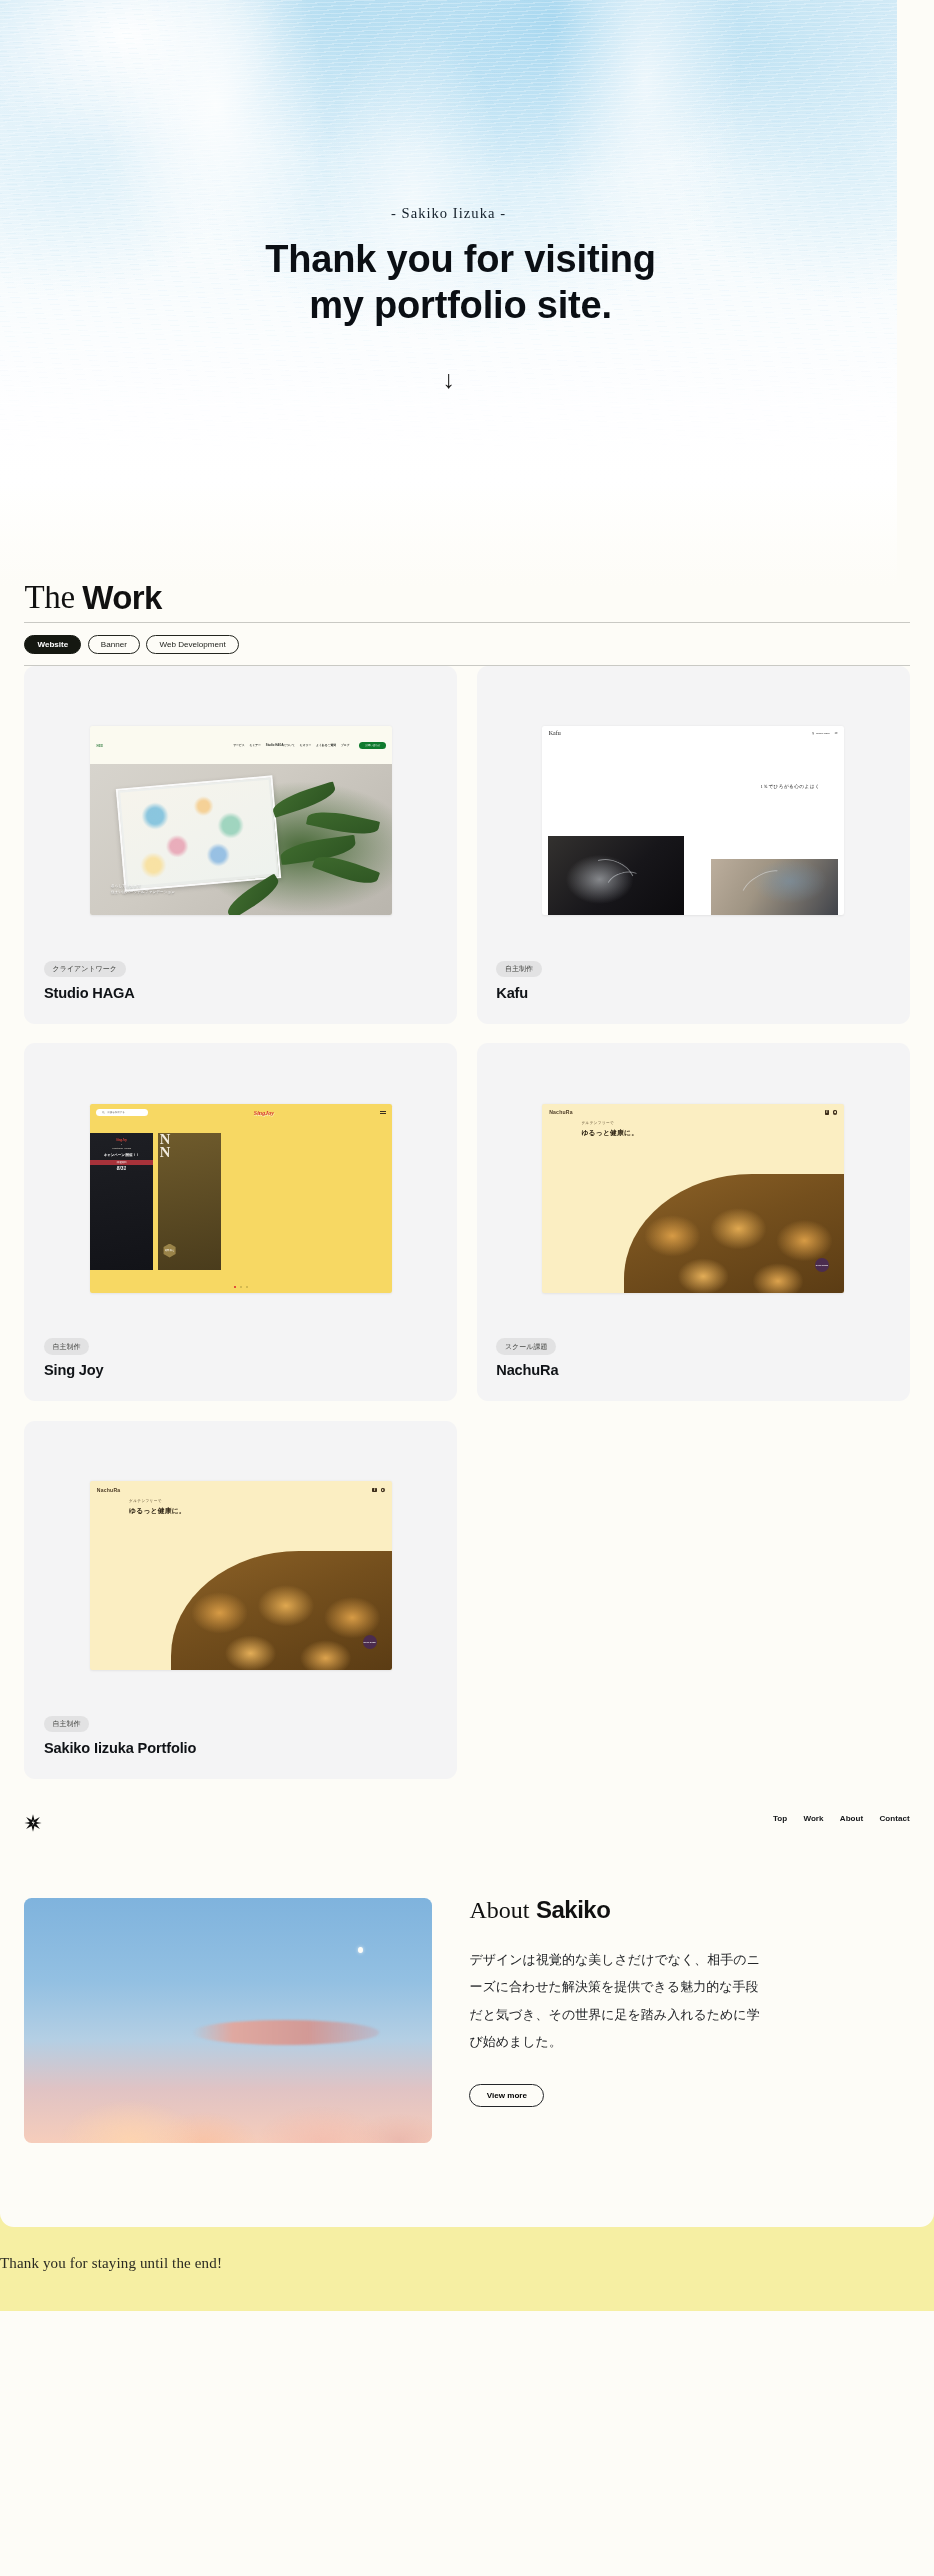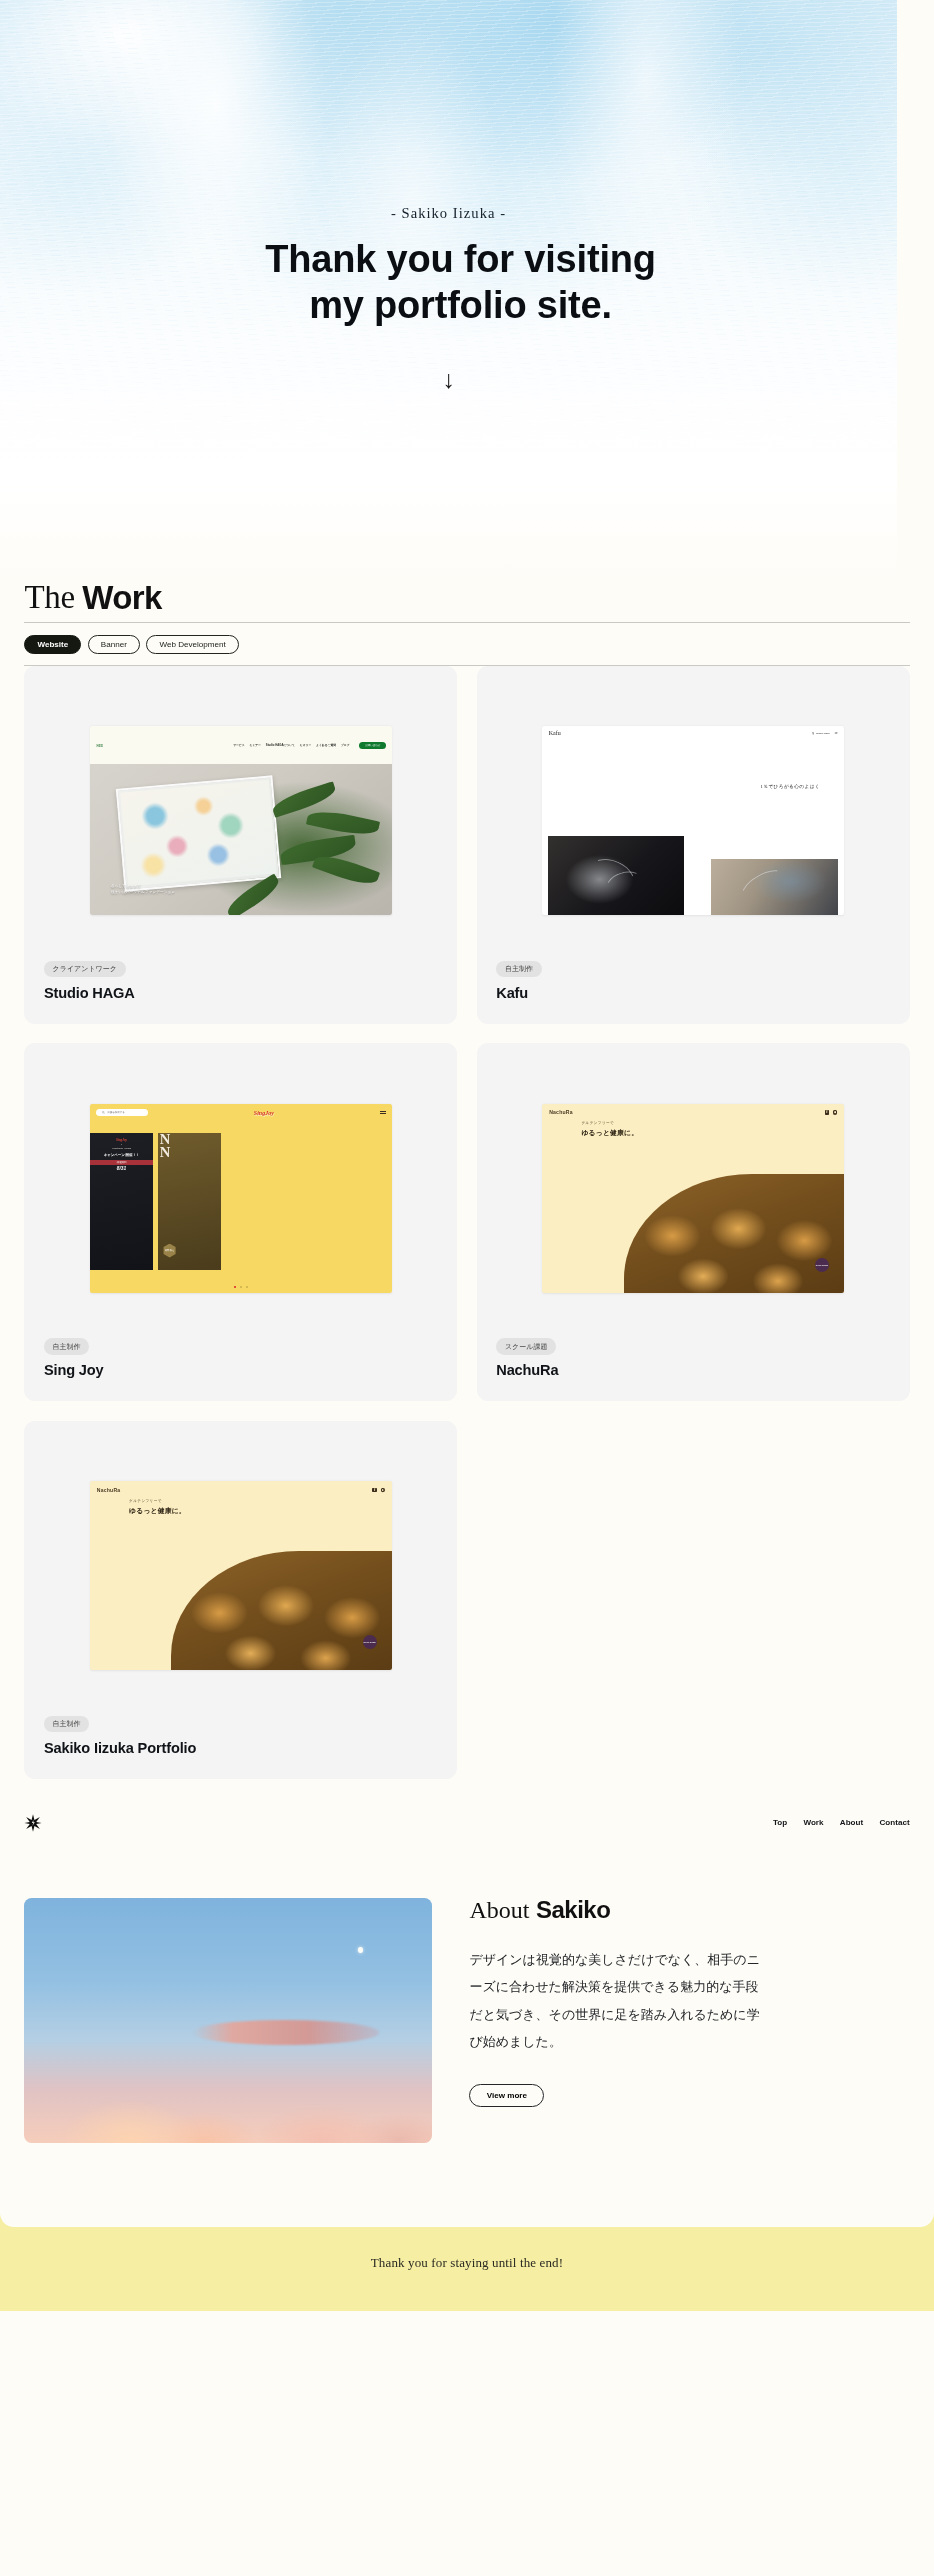--- a/index.html
+++ b/index.html
@@ -342,21 +342,21 @@
   }
   .shopnow {
     position:absolute; right:5%; bottom:11%;
     width:14px; height:14px; border-radius:50%;
     background:#4b2c4e; color:#fff; font-size:2px; font-weight:700;
     display:flex; align-items:center; justify-content:center; text-align:center; line-height:1.25;
   }
 
   
   .footnav {
-    display:flex; align-items:center;
+    display:flex; align-items:flex-start;
     padding:18.4px 24.4px 15px;
   }
   .star { width:18px; height:18px; }
   .footlinks { margin-left:auto; display:flex; gap:16.3px; font-size:8.1px; font-weight:700; color:#15171a; }
   .footlinks span { cursor:pointer; }
 
   
   .about {
     display:grid; grid-template-columns:408px 1fr;
     gap:37px;
@@ -402,23 +402,23 @@
   }
 
   
   .bottom { position:relative; height:108px; background:#f6efa3; }
   .bottom-cap {
     position:absolute; top:0; left:0; right:0; height:24px;
     background:#fdfcf7; border-bottom-left-radius:14px; border-bottom-right-radius:14px;
   }
   .bottom-text {
     position:absolute; left:0; right:0; top:52px;
-    text-align:center;
+    text-align:left;
     font-family:"Liberation Serif", serif;
-    font-size:13px; color:#2a2a22; letter-spacing:.01em;
+    font-size:15px; color:#2a2a22; letter-spacing:.01em;
   }
 </style>
 </head>
 <body>
 
 <section class="hero">
   <div class="hero-sky"></div>
   <div class="hero-streaks"></div>
   <div class="hero-wash"></div>
   <div class="hero-inner">

